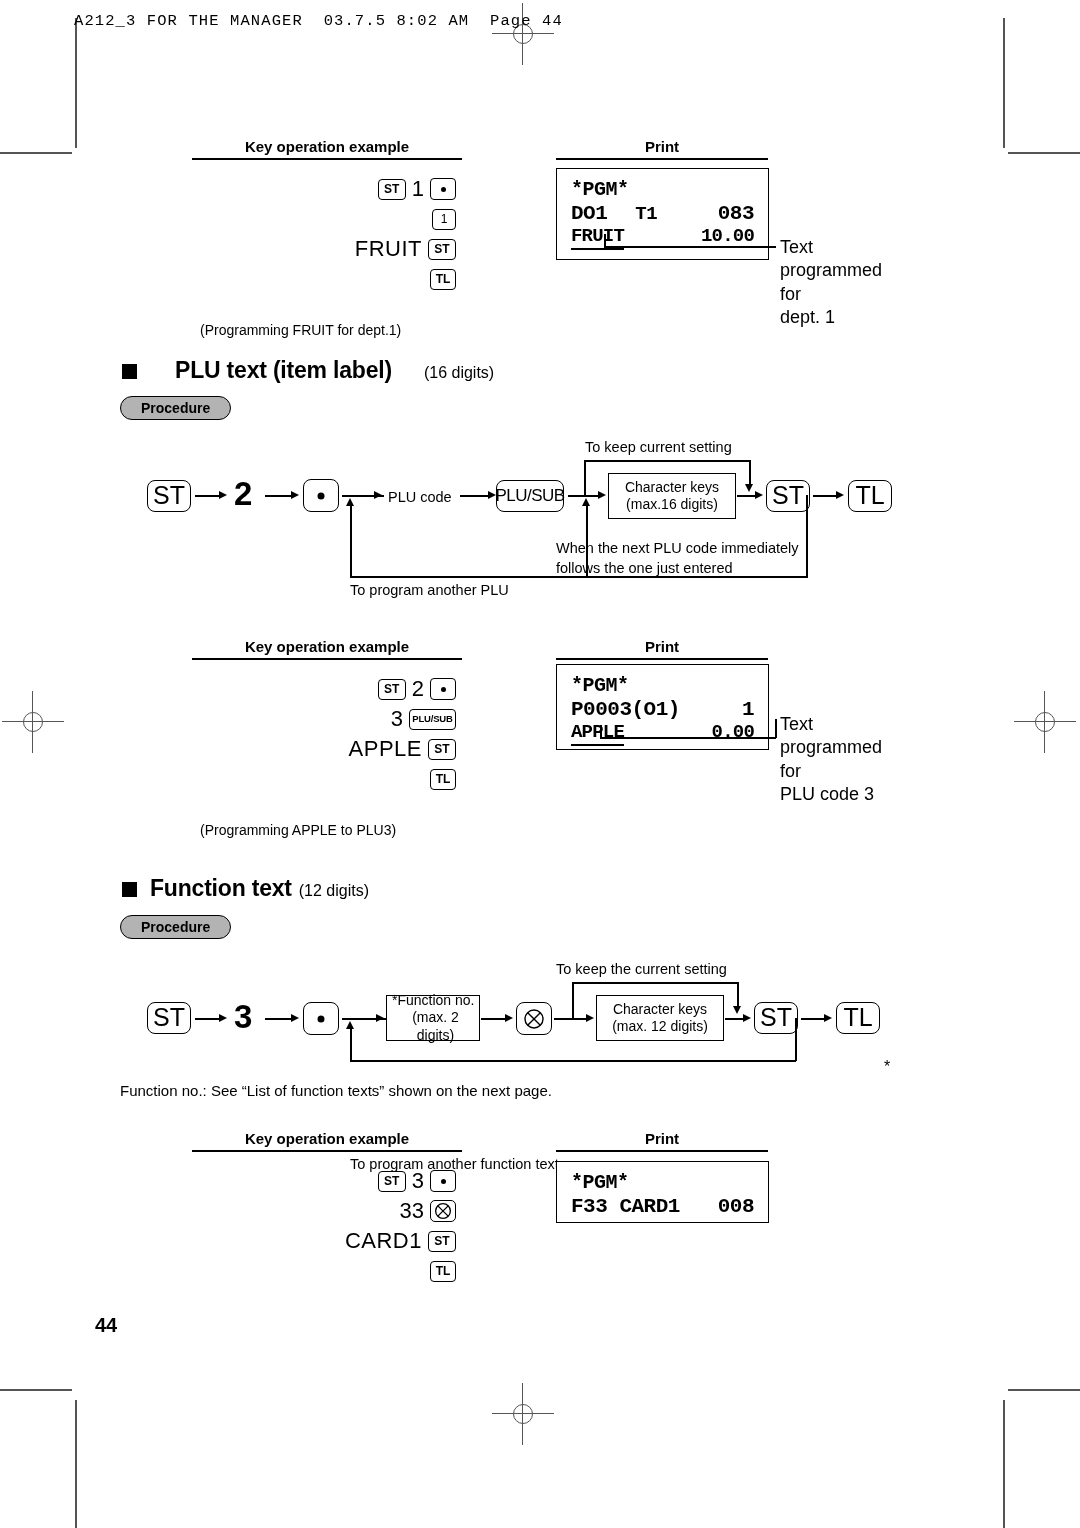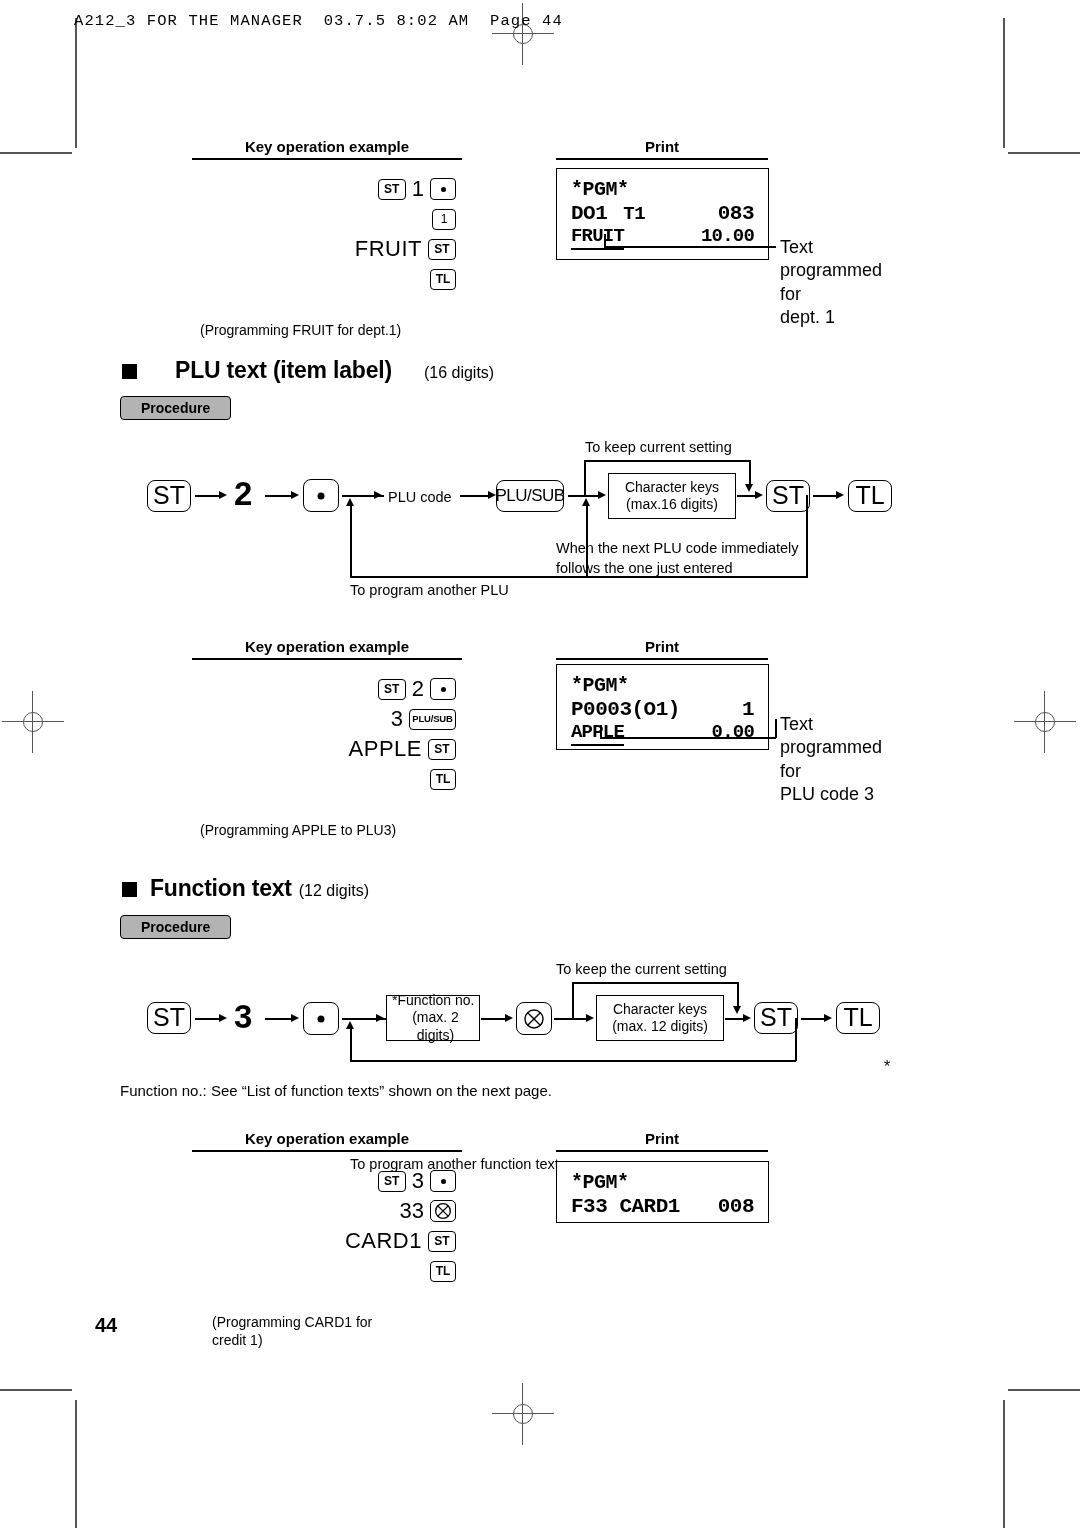--- a/index.html
+++ b/index.html
@@ -84,21 +84,21 @@
   .lead { position:absolute; background:#000; }
 
   
   .sec-head { position:absolute; display:flex; align-items:baseline; }
   .sec-sq { width:15px; height:15px; background:#000; margin-right:13px; position:relative; top:1px; }
   .sec-title { font-size:23px; font-weight:bold; letter-spacing:-.2px; }
   .sec-sub { font-size:16px; margin-left:7px; }
 
   .proc-pill {
     position:absolute;
-    background:#b3b3b3; border:1.6px solid #000; border-radius:4px;
+    background:#b3b3b3; border:1.6px solid #000; border-radius:12px;
     padding:3px 20px; font-size:14px; font-weight:bold; color:#000;
   }
 
   
   .flow { position:absolute; }
   .fbox {
     position:absolute; border:1.5px solid #000; background:#fff;
     display:flex; align-items:center; justify-content:center; text-align:center;
     font-size:14px; line-height:1.25;
   }
@@ -180,21 +180,21 @@
 </div>
 
 <div class="ex-block printcol" style="left:556px; top:138px;">
   <div class="col-head">Print</div>
 </div>
 
 <div class="receipt" style="position:absolute; left:556px; top:168px; width:213px; height:92px;">
   <div class="r-line r-pgm">*PGM*</div>
   <div class="r-line r-mid">
     <span>DO1</span>
-    <span class="r-mid-mid" style="margin-left:16px;">T1</span>
+    <span class="r-mid-mid" style="margin-left:28px;">T1</span>
     <span class="r-amt">083</span>
   </div>
   <div class="r-line r-low">
     <span class="underl">FRUIT</span>
     <span class="r-amt">10.00</span>
   </div>
 </div>
 
 <div class="lead" style="left:604px; top:234px; width:1.5px; height:13px;"></div>
 <div class="lead" style="left:604px; top:246px; width:172px; height:1.5px;"></div>
@@ -402,24 +402,20 @@
       </span>
     </div>
     <div class="keyrow">
       <span class="kword">CARD1</span>
       <span class="cap cap-st">ST</span>
     </div>
     <div class="keyrow">
       <span class="cap cap-tl">TL</span>
     </div>
   </div>
-  <div class="ex-caption" style="text-align:left; margin-left:20px;">
-    <div>(Programming CARD1 for</div>
-    <div>credit 1)</div>
-  </div>
 </div>
 
 <div class="ex-block printcol" style="left:556px; top:1130px;">
   <div class="col-head">Print</div>
 </div>
 
 <div class="receipt" style="position:absolute; left:556px; top:1161px; width:213px; height:62px;">
   <div class="r-line r-pgm">*PGM*</div>
   <div class="r-line r-mid">
     <span>F33 CARD1</span>

